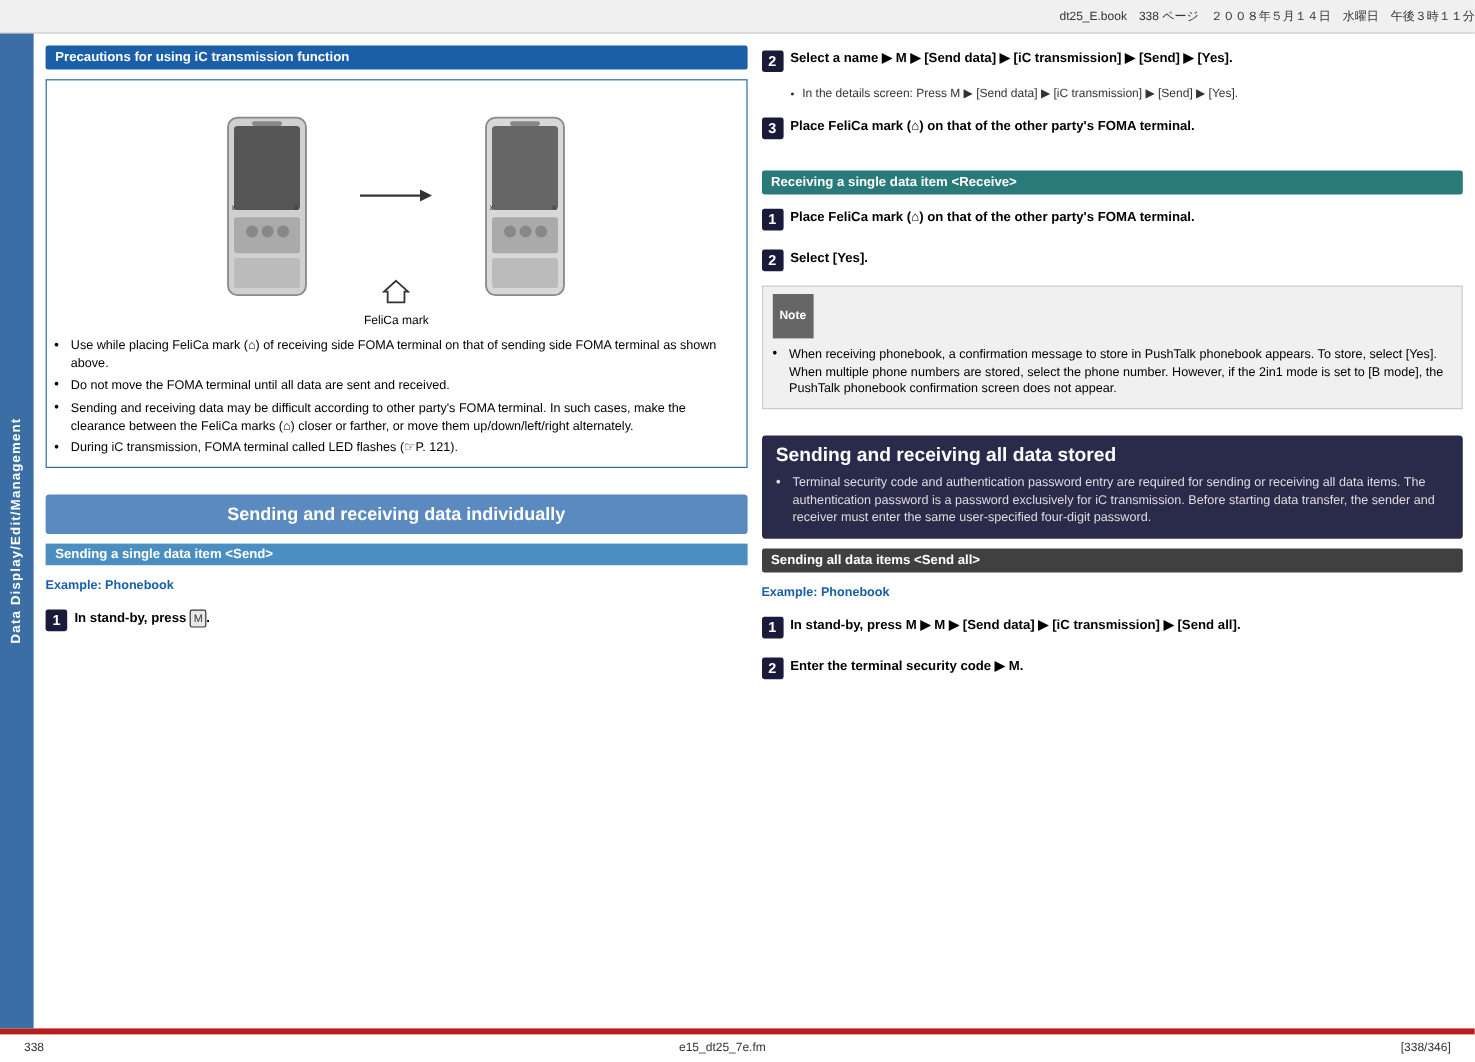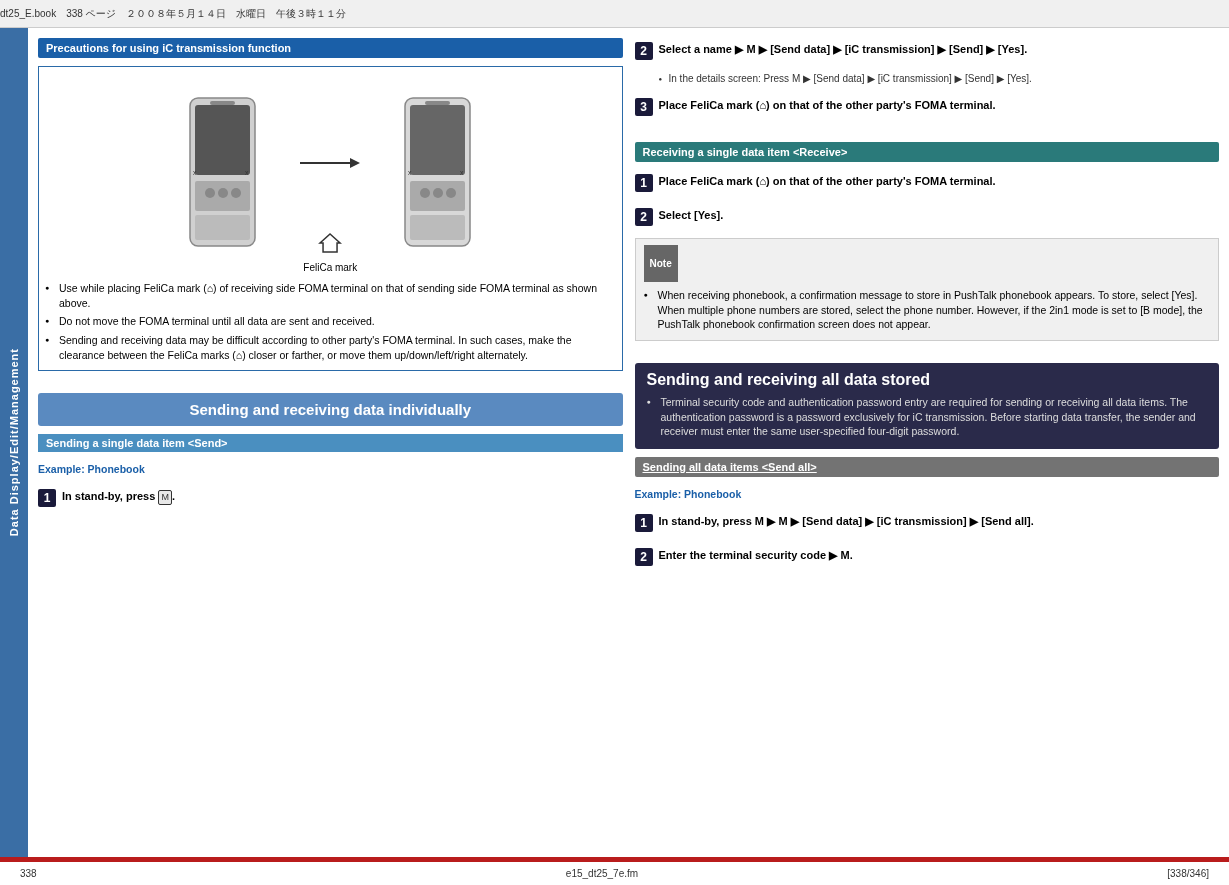--- a/index.html
+++ b/index.html
@@ -23,21 +23,21 @@
     }
 
     
     .top-bar {
       width: 100%;
       height: 28px;
       background: #f0f0f0;
       border-bottom: 1px solid #ccc;
       display: flex;
       align-items: center;
-      justify-content: flex-start;
+      justify-content: flex-end;
       font-size: 10px;
       color: #333;
     }
 
     
     .main-content {
       display: flex;
       flex: 1;
       position: relative;
     }
@@ -101,27 +101,26 @@
       background: #2a7a7a;
       color: #fff;
       font-size: 11px;
       font-weight: bold;
       padding: 4px 8px;
       border-radius: 2px;
     }
 
     
     .section-header-dark {
-      background: #737373;
+      background: #404040;
       color: #fff;
       font-size: 11px;
       font-weight: bold;
       padding: 4px 8px;
       border-radius: 2px;
-      text-decoration: underline;
     }
 
     
     .subsection-header {
       background: #4a8fc0;
       color: #fff;
       font-size: 11px;
       font-weight: bold;
       padding: 3px 8px;
     }
@@ -413,20 +412,21 @@
                 <polygon points="12,3 22,12 19,12 19,21 5,21 5,12 2,12" fill="none" stroke="#333" stroke-width="1.5"></polygon>
               </svg>
               <div class="felica-label">FeliCa mark</div>
             </div>
           </div>
 
           <ul class="bullet-list">
             <li>Use while placing FeliCa mark (⌂) of receiving side FOMA terminal on that of sending side FOMA terminal as shown above.</li>
             <li>Do not move the FOMA terminal until all data are sent and received.</li>
             <li>Sending and receiving data may be difficult according to other party's FOMA terminal. In such cases, make the clearance between the FeliCa marks (⌂) closer or farther, or move them up/down/left/right alternately.</li>
+            <li>During iC transmission, FOMA terminal called LED flashes (☞P. 121).</li>
           </ul>
         </div>
 
         <div class="section-gap"></div>
 
         <div class="sending-individual">Sending and receiving data individually</div>
 
         <div class="subsection-header">Sending a single data item &lt;Send&gt;</div>
 
         <div class="example-label">Example: Phonebook</div>

